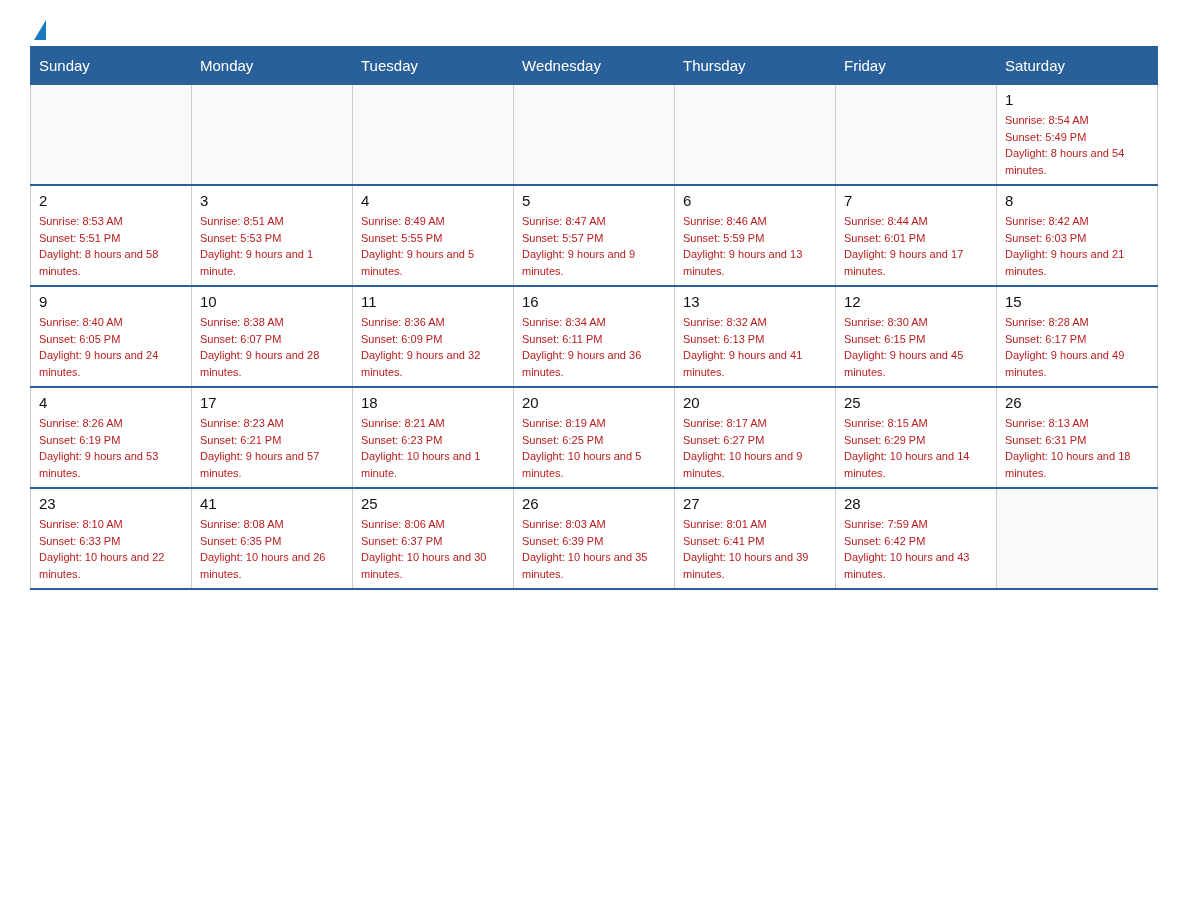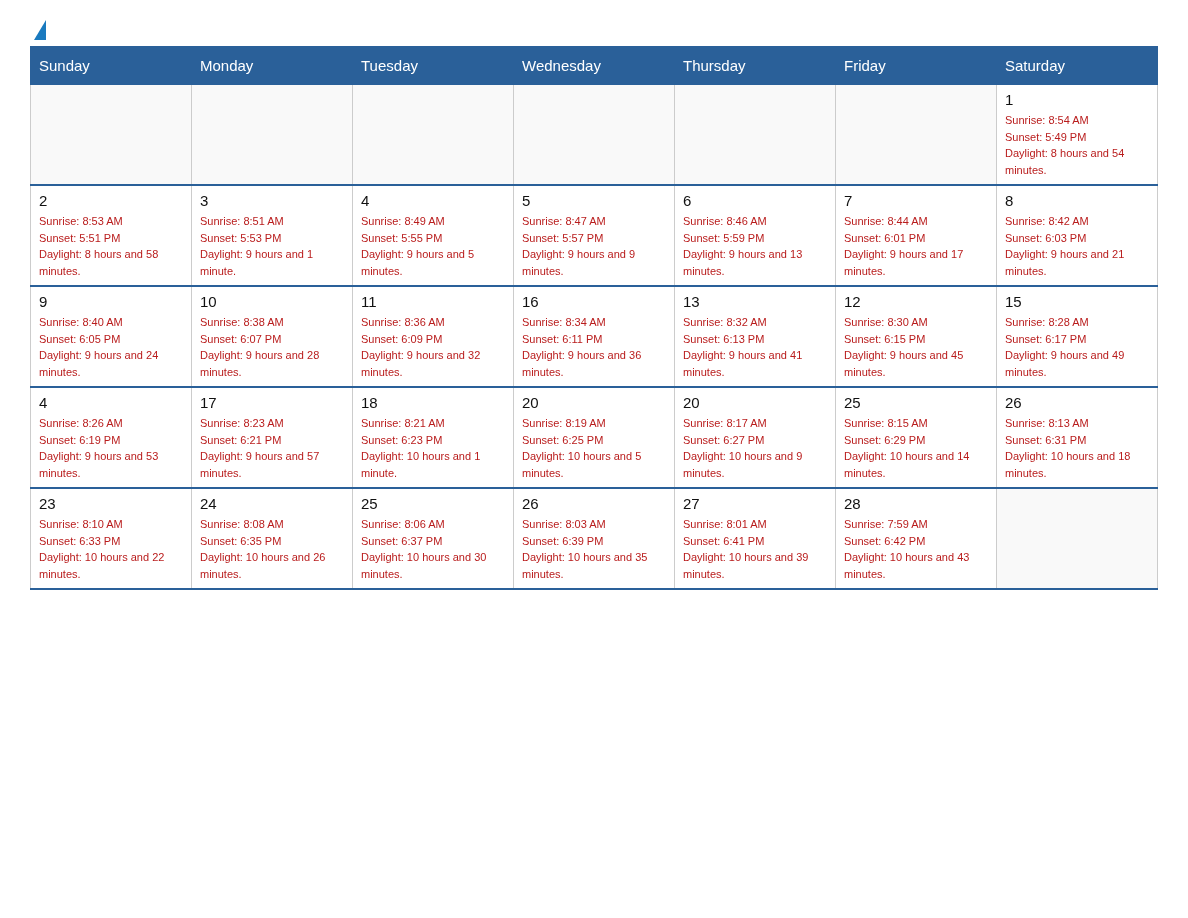--- a/index.html
+++ b/index.html
@@ -237,21 +237,21 @@
           <span class="day-number">26</span>
           <div class="day-info">Sunrise: 8:13 AM<br>Sunset: 6:31 PM<br>Daylight: 10 hours and 18 minutes.</div>
         </td>
       </tr>
       <tr>
         <td>
           <span class="day-number">23</span>
           <div class="day-info">Sunrise: 8:10 AM<br>Sunset: 6:33 PM<br>Daylight: 10 hours and 22 minutes.</div>
         </td>
         <td>
-          <span class="day-number">24</span>
+          <span class="day-number">41</span>
           <div class="day-info">Sunrise: 8:08 AM<br>Sunset: 6:35 PM<br>Daylight: 10 hours and 26 minutes.</div>
         </td>
         <td>
           <span class="day-number">25</span>
           <div class="day-info">Sunrise: 8:06 AM<br>Sunset: 6:37 PM<br>Daylight: 10 hours and 30 minutes.</div>
         </td>
         <td>
           <span class="day-number">26</span>
           <div class="day-info">Sunrise: 8:03 AM<br>Sunset: 6:39 PM<br>Daylight: 10 hours and 35 minutes.</div>
         </td>

